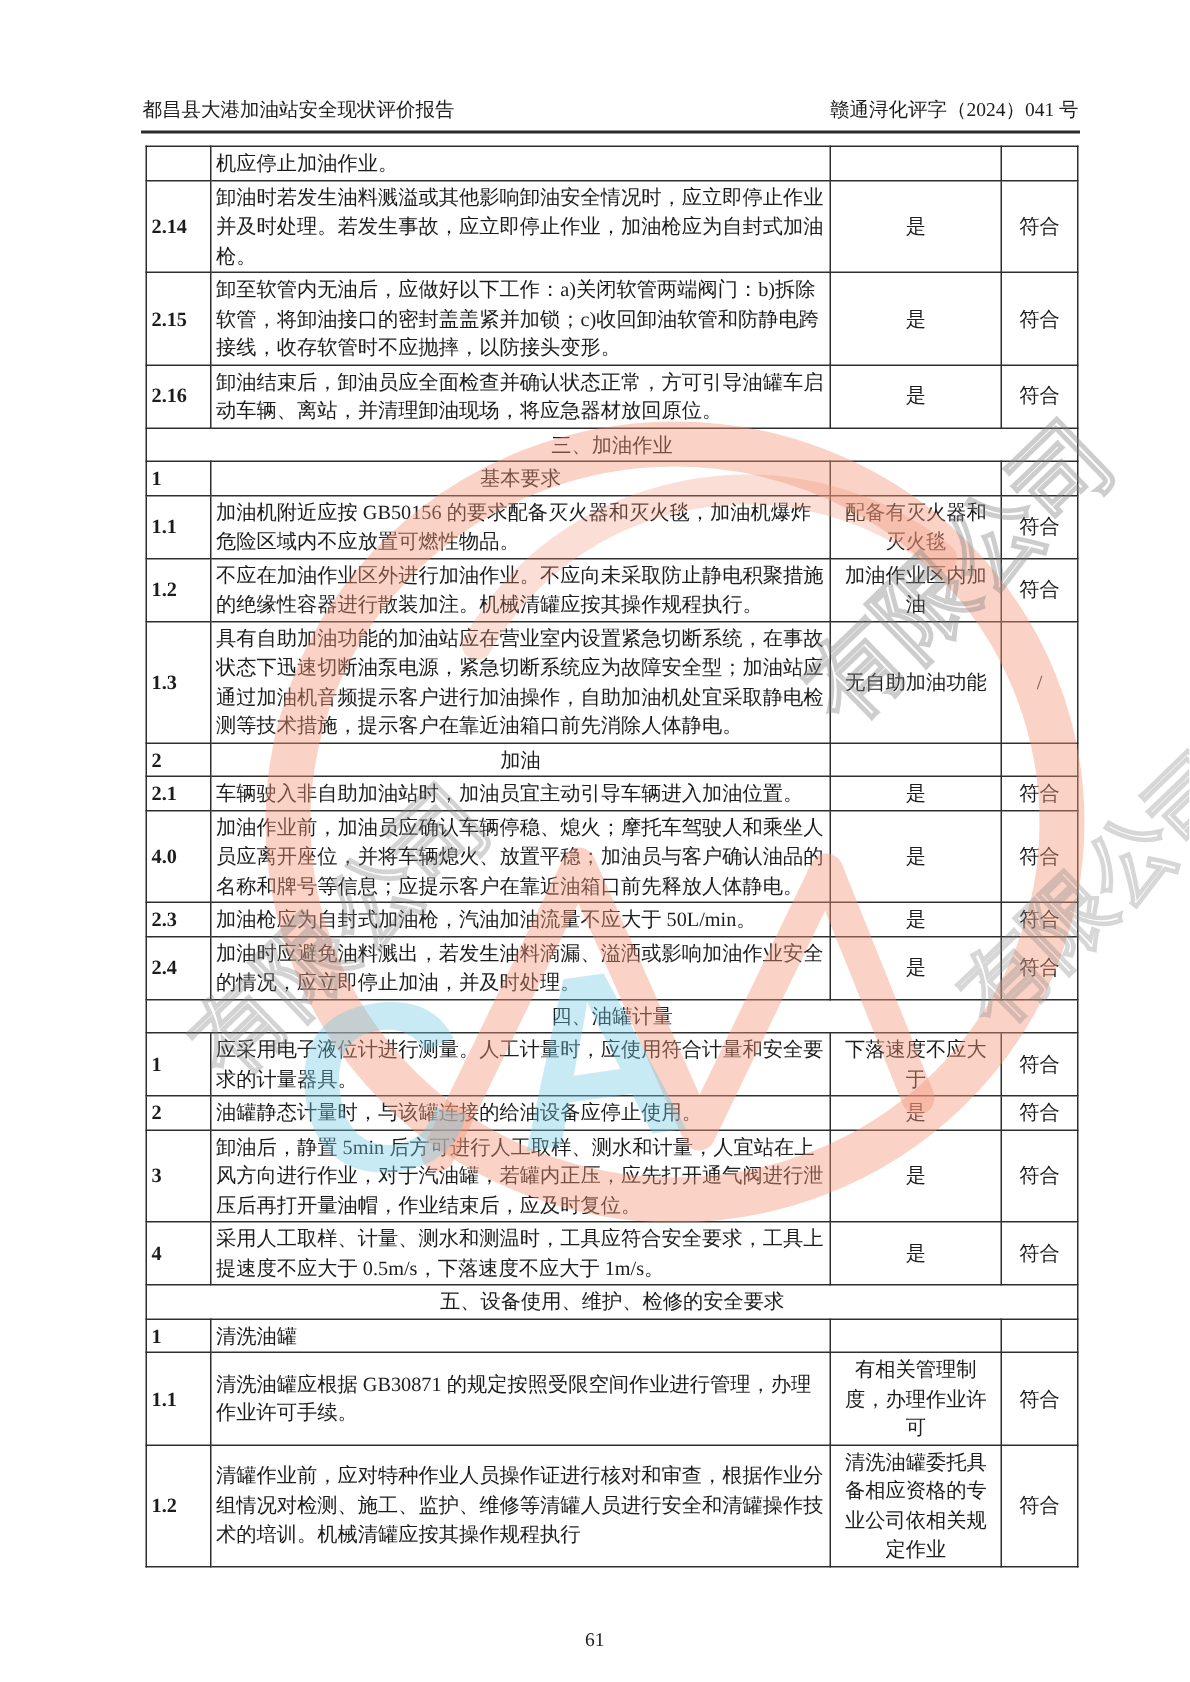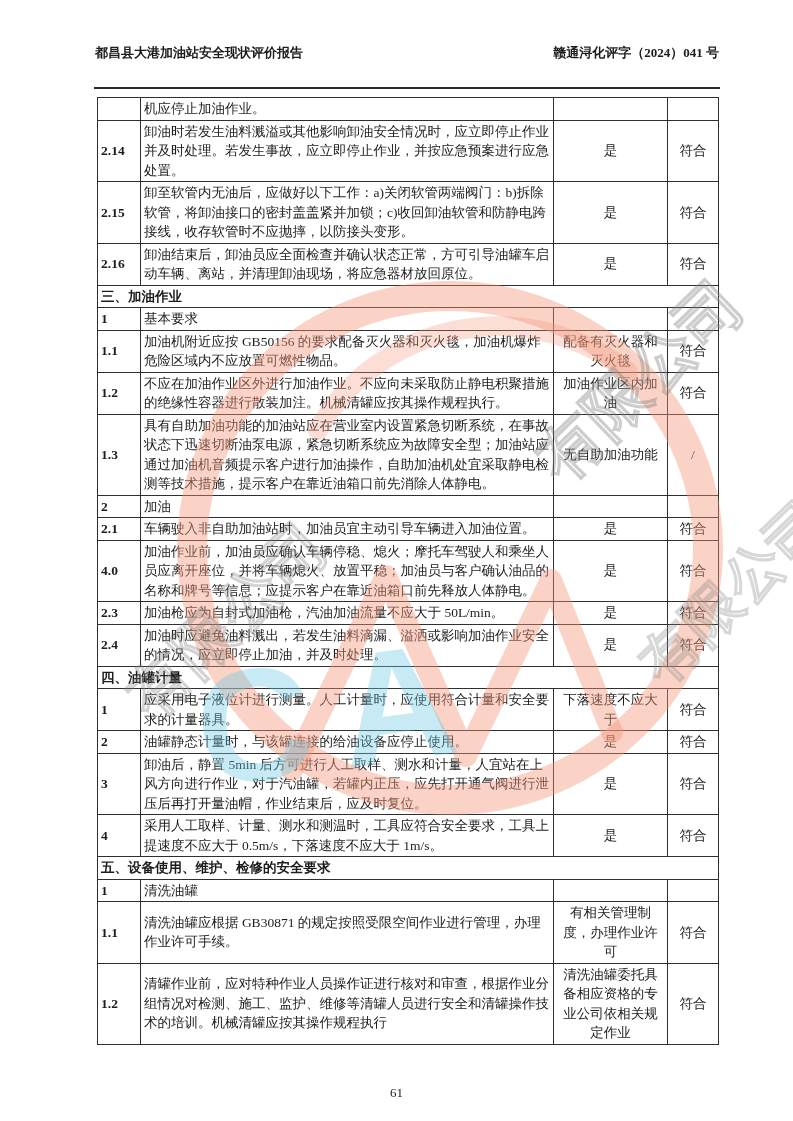--- a/index.html
+++ b/index.html
@@ -2,45 +2,45 @@
 <html><head>
 <meta charset="utf-8">
 <style>
   html,body{margin:0;padding:0;}
   body{
     width:793px;height:1121px;position:relative;overflow:hidden;
     background:#ffffff;color:#1c1c1c;
     font-family:"Liberation Serif","DejaVu Serif",serif;
   }
   .page-header{
-    position:absolute;left:95px;top:44px;width:624px;z-index:2;
+    position:absolute;left:95px;top:64px;width:624px;z-index:2;
     display:flex;justify-content:space-between;align-items:baseline;
-    font-size:13px;font-weight:bold;white-space:nowrap;
+    font-size:13px;font-weight:normal;white-space:nowrap;
   }
   .header-rule{
     position:absolute;left:94px;top:87px;width:626px;height:1.5px;
     background:#2b2b2b;z-index:2;
   }
   table.report{
     position:absolute;left:97px;top:97px;width:621px;z-index:1;
     border-collapse:collapse;table-layout:fixed;
     border:1.5px solid #2b2b2b;
   }
   table.report td{
     border:1px solid #2e2e2e;
     font-size:13.5px;line-height:19.5px;
     padding:1px 3px;vertical-align:middle;
     word-break:break-all;
   }
   td.cell-no{font-weight:bold;font-size:13px;padding:1px 0;}
   td.cell-content{text-align:left;}
-  td.cell-content.center{text-align:left;}
+  td.cell-content.center{text-align:center;}
   td.cell-eval,td.cell-result{text-align:center;padding:1px 2px;}
   td.cell-section{
-    text-align:left;font-weight:bold;font-size:14px;line-height:20px;
+    text-align:center;font-weight:normal;font-size:14px;line-height:20px;
   }
   .page-footer{
     position:absolute;left:0;top:1085px;width:793px;z-index:2;
     text-align:center;font-size:13px;
   }
   .watermark{
     position:absolute;left:0;top:0;width:793px;height:1121px;
     z-index:5;pointer-events:none;
   }
 </style>
@@ -62,21 +62,21 @@
   </colgroup>
   <tbody>
       <tr>
         <td class="cell-no"></td>
         <td class="cell-content">机应停止加油作业。</td>
         <td class="cell-eval"></td>
         <td class="cell-result"></td>
       </tr>
       <tr>
         <td class="cell-no">2.14</td>
-        <td class="cell-content">卸油时若发生油料溅溢或其他影响卸油安全情况时，应立即停止作业并及时处理。若发生事故，应立即停止作业，并按应急预案进行应急处置。</td>
+        <td class="cell-content">卸油时若发生油料溅溢或其他影响卸油安全情况时，应立即停止作业并及时处理。若发生事故，应立即停止作业，加油枪应为自封式加油枪。</td>
         <td class="cell-eval">是</td>
         <td class="cell-result">符合</td>
       </tr>
       <tr>
         <td class="cell-no">2.15</td>
         <td class="cell-content">卸至软管内无油后，应做好以下工作：a)关闭软管两端阀门：b)拆除软管，将卸油接口的密封盖盖紧并加锁；c)收回卸油软管和防静电跨接线，收存软管时不应抛摔，以防接头变形。</td>
         <td class="cell-eval">是</td>
         <td class="cell-result">符合</td>
       </tr>
       <tr>

